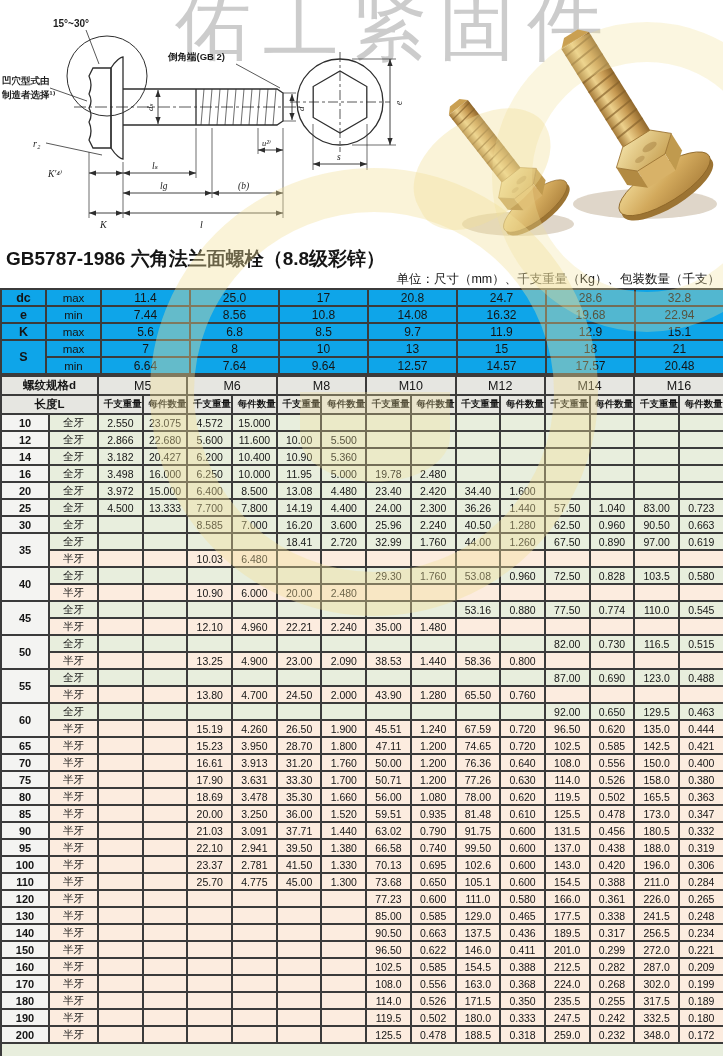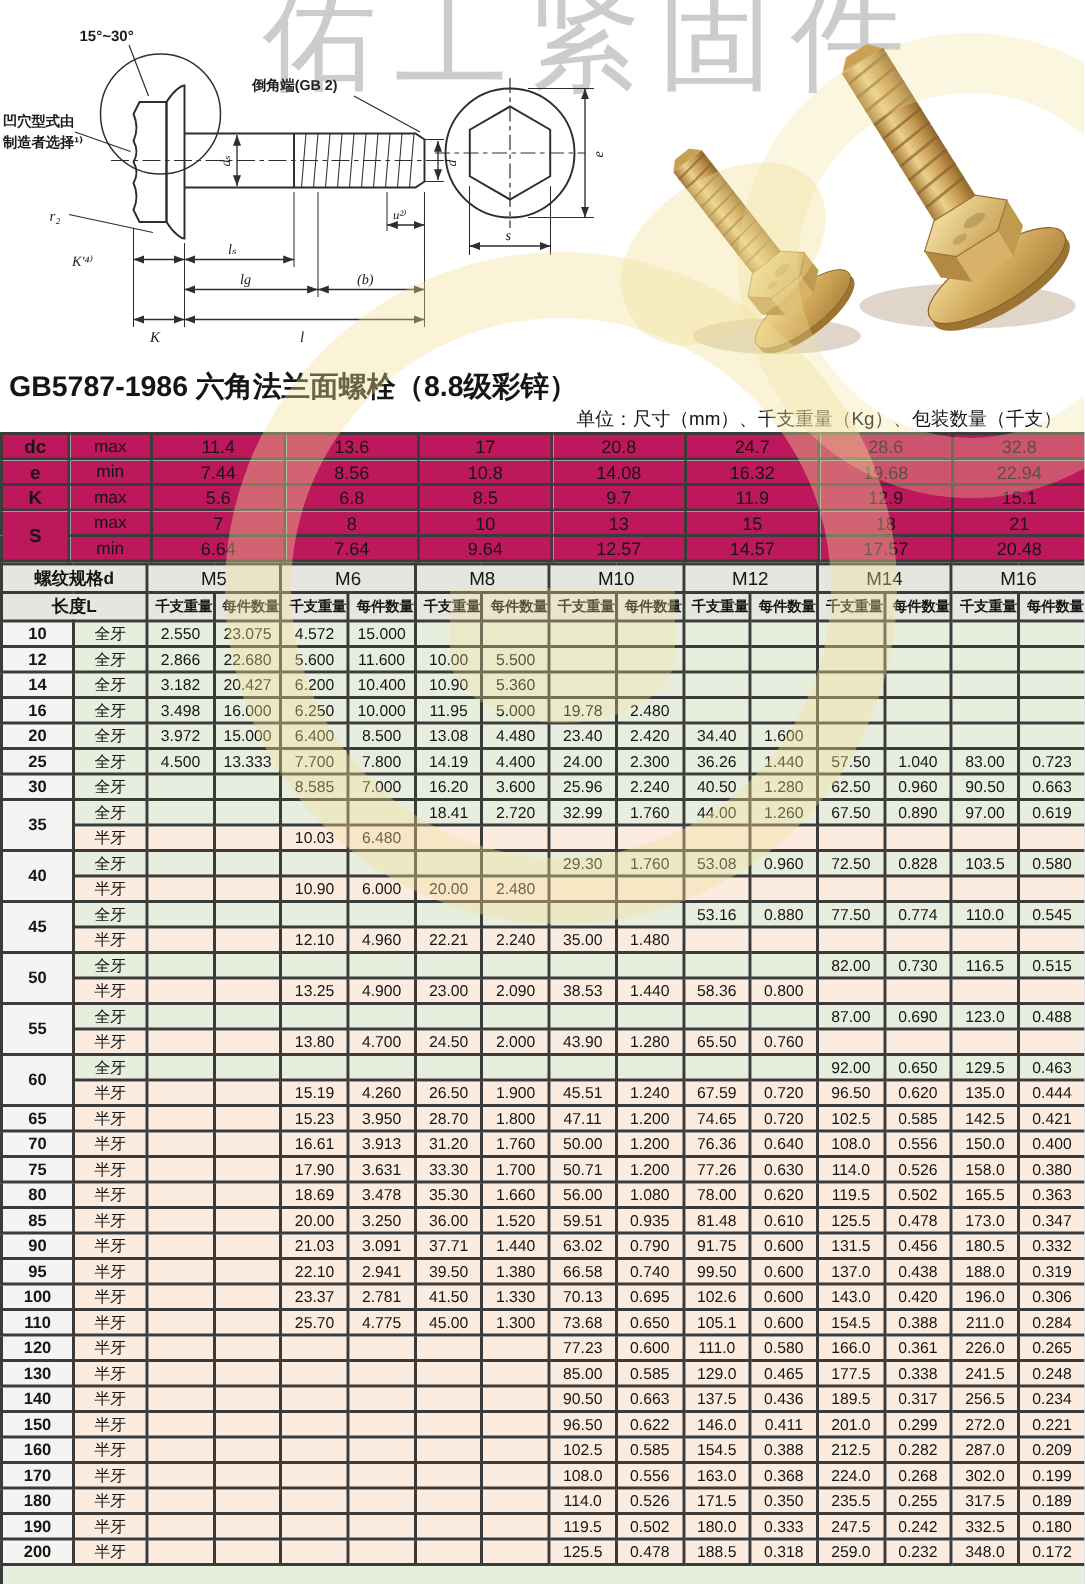--- a/index.html
+++ b/index.html
@@ -17,27 +17,27 @@
              background:rgba(242,224,153,.38);transform:rotate(-28deg);}
   .wm-hook{position:absolute;left:300px;top:392px;width:150px;height:90px;border-radius:0 0 70% 70%;
            background:rgba(242,224,153,.30);}
   
   .top{position:relative;height:246px;}
   .drawing{position:absolute;left:0;top:2px;z-index:2;}
   .photo{position:absolute;right:0;top:28px;z-index:2;}
   
   .title-row{height:26px;line-height:26px;padding-left:6px;font-size:19px;font-weight:bold;
              position:relative;z-index:2;}
-  .unit-row{height:16px;line-height:14px;text-align:right;padding-right:15px;font-size:12.5px;
+  .unit-row{height:16px;line-height:14px;text-align:right;padding-right:3px;font-size:12.5px;
             position:relative;z-index:2;}
   
   table{border-collapse:collapse;table-layout:fixed;width:723px;position:relative;z-index:2;}
   td,th{border:2px solid #3b3b3b;padding:0;text-align:center;vertical-align:middle;overflow:hidden;
         white-space:nowrap;}
-  .spec td{height:15px;font-size:12px;background:#be185d;}
+  .spec td{height:15px;font-size:12px;background:#0ea5e9;}
   .spec td.param{font-weight:bold;font-size:12.5px;}
   .spec td.limit{font-size:11.5px;}
   .main th{height:17px;background:#e6e6e1;font-size:12px;}
   .main th.hspec{font-size:11.5px;font-weight:bold;margin-left:43px;}
   .main th.hsize{font-size:12.5px;font-weight:normal;}
   .main th.hsub{font-size:9.5px;font-weight:bold;text-align:right;}
   .main td{height:15px;font-size:10.5px;}
   .main td.lcell{background:#f4f4f2;font-weight:bold;font-size:11px;}
   .main td.full{background:#e8eedd;}
   .main td.half{background:#fcecdf;}
@@ -211,21 +211,21 @@
         <col style="width:89px">
       <col style="width:89px">
         <col style="width:89px">
         <col style="width:89px">
     </colgroup>
     <tbody id="spec-body">
         <tr>
           <td class="param" rowspan="1">dc</td>
           <td class="limit">max</td>
           <td class="sval">11.4</td>
-          <td class="sval">13.6</td>
+          <td class="sval">25.0</td>
           <td class="sval">17</td>
           <td class="sval">20.8</td>
           <td class="sval">24.7</td>
           <td class="sval">28.6</td>
           <td class="sval">32.8</td>
         </tr>
         <tr>
           <td class="param" rowspan="1">e</td>
           <td class="limit">min</td>
           <td class="sval">7.44</td>

